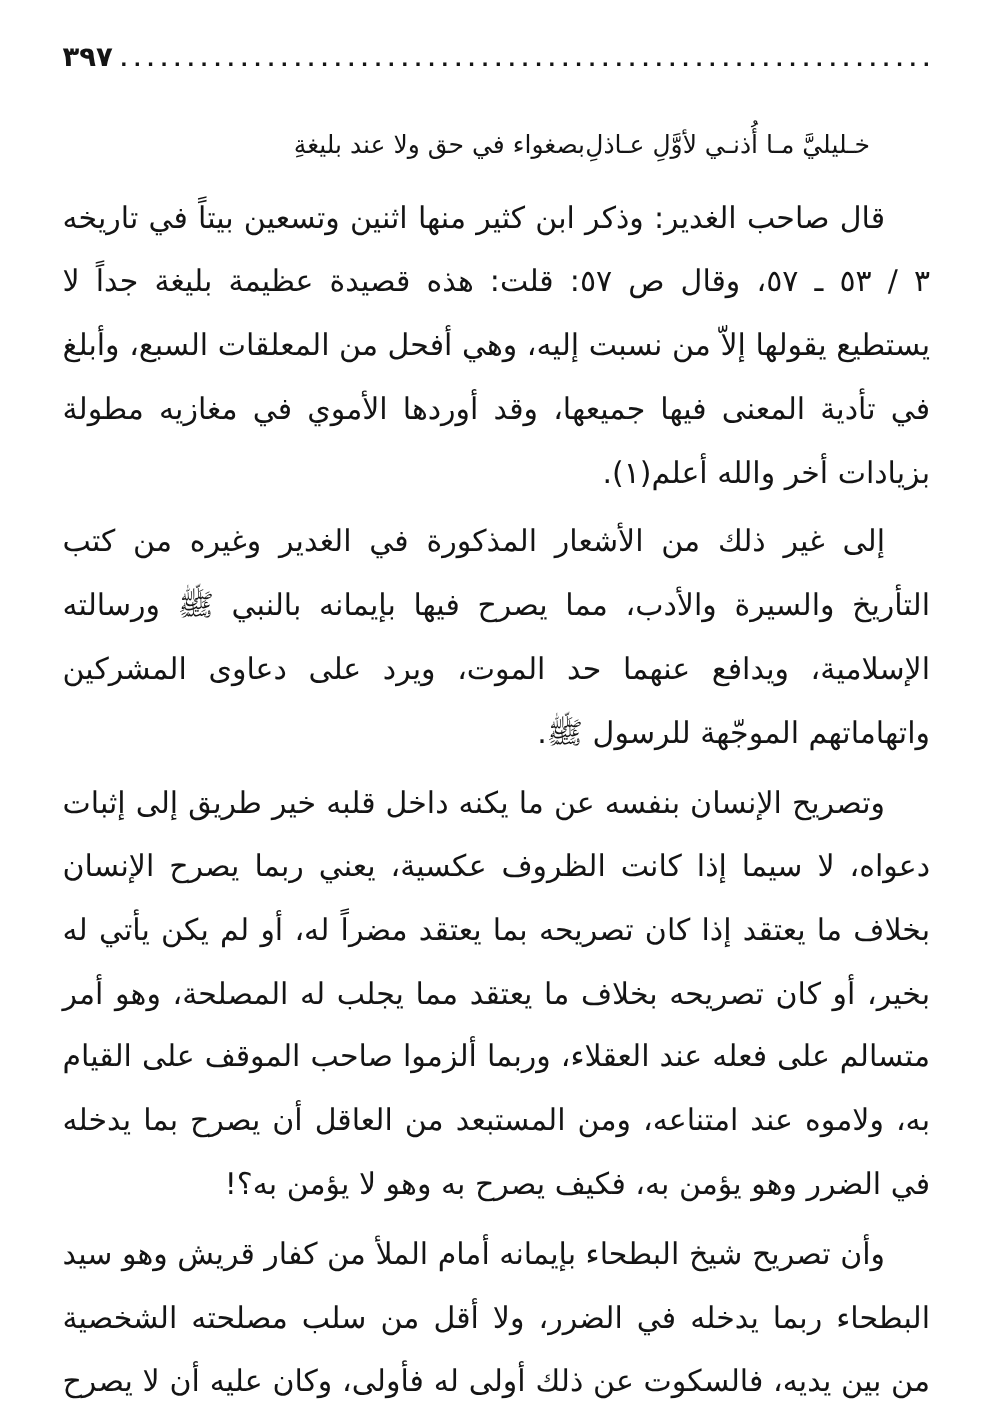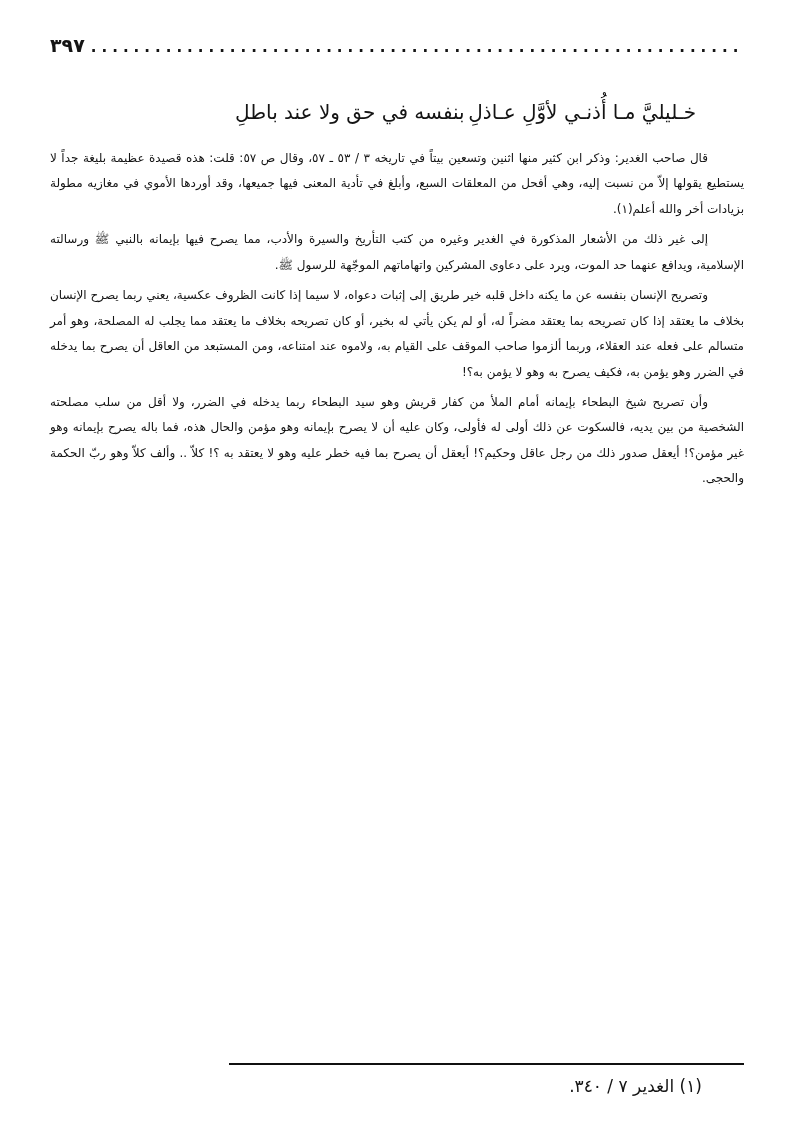--- a/index.html
+++ b/index.html
@@ -35,36 +35,36 @@
     flex: 1 1 auto;
     min-width: 0;
     overflow: hidden;
     white-space: nowrap;
     letter-spacing: 5px;
     font-size: 15px;
     padding: 0 6px;
     direction: ltr;
     text-align: left;
   }
-  .page-number { flex: none; font-size: 19px; }
+  .page-number { flex: none; font-size: 22px; }
   
   .verse {
     display: flex;
     justify-content: space-between;
     align-items: baseline;
     margin: 44px 48px 22px 185px;
     font-size: 20px;
     white-space: nowrap;
   }
   .verse .hemistich { flex: none; }
   
   .page-body { flex: none; }
   .para {
     margin: 0 0 5px 0;
-    font-size: 12px;
+    font-size: 24px;
     line-height: 2.12;
     text-align: justify;
     text-indent: 36px;
   }
   
   .footnote-area { margin-top: auto; }
   .footnote-rule {
     width: 515px;
     border-top: 2.5px solid #101010;
     margin-bottom: 8px;
@@ -83,21 +83,21 @@
 
   <header class="page-header">
     <span class="dot-leader">..........................................................................................</span>
     <span class="page-number">٣٩٧</span>
   </header>
 
   <main class="page-body">
 
     <div class="verse">
       <span class="hemistich">خـليليَّ مـا أُذنـي لأوَّلِ عـاذلِ</span>
-      <span class="hemistich">بنفسه في حق ولا عند باطلِ</span>
+      <span class="hemistich">بصغواء في حق ولا عند بليغةِ</span>
     </div>
 
     <p class="para">قال صاحب الغدير: وذكر ابن كثير منها اثنين وتسعين بيتاً في تاريخه ٣ / ٥٣ ـ ٥٧، وقال ص ٥٧: قلت: هذه قصيدة عظيمة بليغة جداً لا يستطيع يقولها إلاّ من نسبت إليه، وهي أفحل من المعلقات السبع، وأبلغ في تأدية المعنى فيها جميعها، وقد أوردها الأموي في مغازيه مطولة بزيادات أخر والله أعلم(١).</p>
 
     <p class="para">إلى غير ذلك من الأشعار المذكورة في الغدير وغيره من كتب التأريخ والسيرة والأدب، مما يصرح فيها بإيمانه بالنبي ﷺ ورسالته الإسلامية، ويدافع عنهما حد الموت، ويرد على دعاوى المشركين واتهاماتهم الموجّهة للرسول ﷺ.</p>
 
     <p class="para">وتصريح الإنسان بنفسه عن ما يكنه داخل قلبه خير طريق إلى إثبات دعواه، لا سيما إذا كانت الظروف عكسية، يعني ربما يصرح الإنسان بخلاف ما يعتقد إذا كان تصريحه بما يعتقد مضراً له، أو لم يكن يأتي له بخير، أو كان تصريحه بخلاف ما يعتقد مما يجلب له المصلحة، وهو أمر متسالم على فعله عند العقلاء، وربما ألزموا صاحب الموقف على القيام به، ولاموه عند امتناعه، ومن المستبعد من العاقل أن يصرح بما يدخله في الضرر وهو يؤمن به، فكيف يصرح به وهو لا يؤمن به؟!</p>
 
     <p class="para">وأن تصريح شيخ البطحاء بإيمانه أمام الملأ من كفار قريش وهو سيد البطحاء ربما يدخله في الضرر، ولا أقل من سلب مصلحته الشخصية من بين يديه، فالسكوت عن ذلك أولى له فأولى، وكان عليه أن لا يصرح بإيمانه وهو مؤمن والحال هذه، فما باله يصرح بإيمانه وهو غير مؤمن؟! أيعقل صدور ذلك من رجل عاقل وحكيم؟! أيعقل أن يصرح بما فيه خطر عليه وهو لا يعتقد به ؟! كلاّ .. وألف كلاّ وهو ربّ الحكمة والحجى.</p>
 

